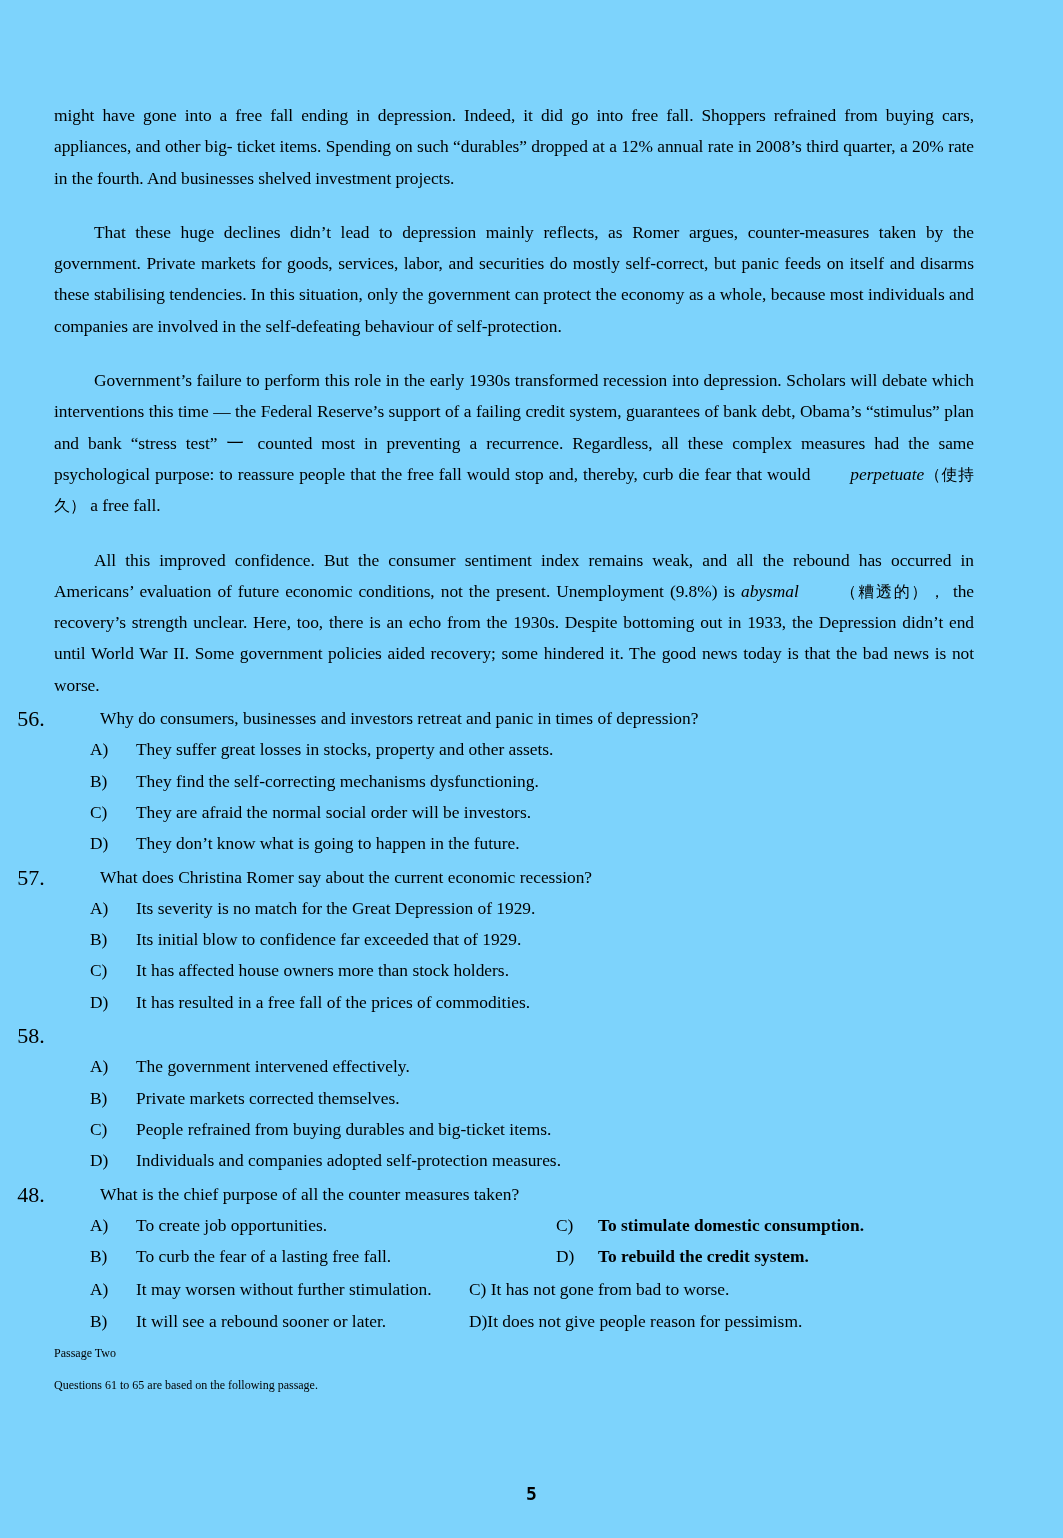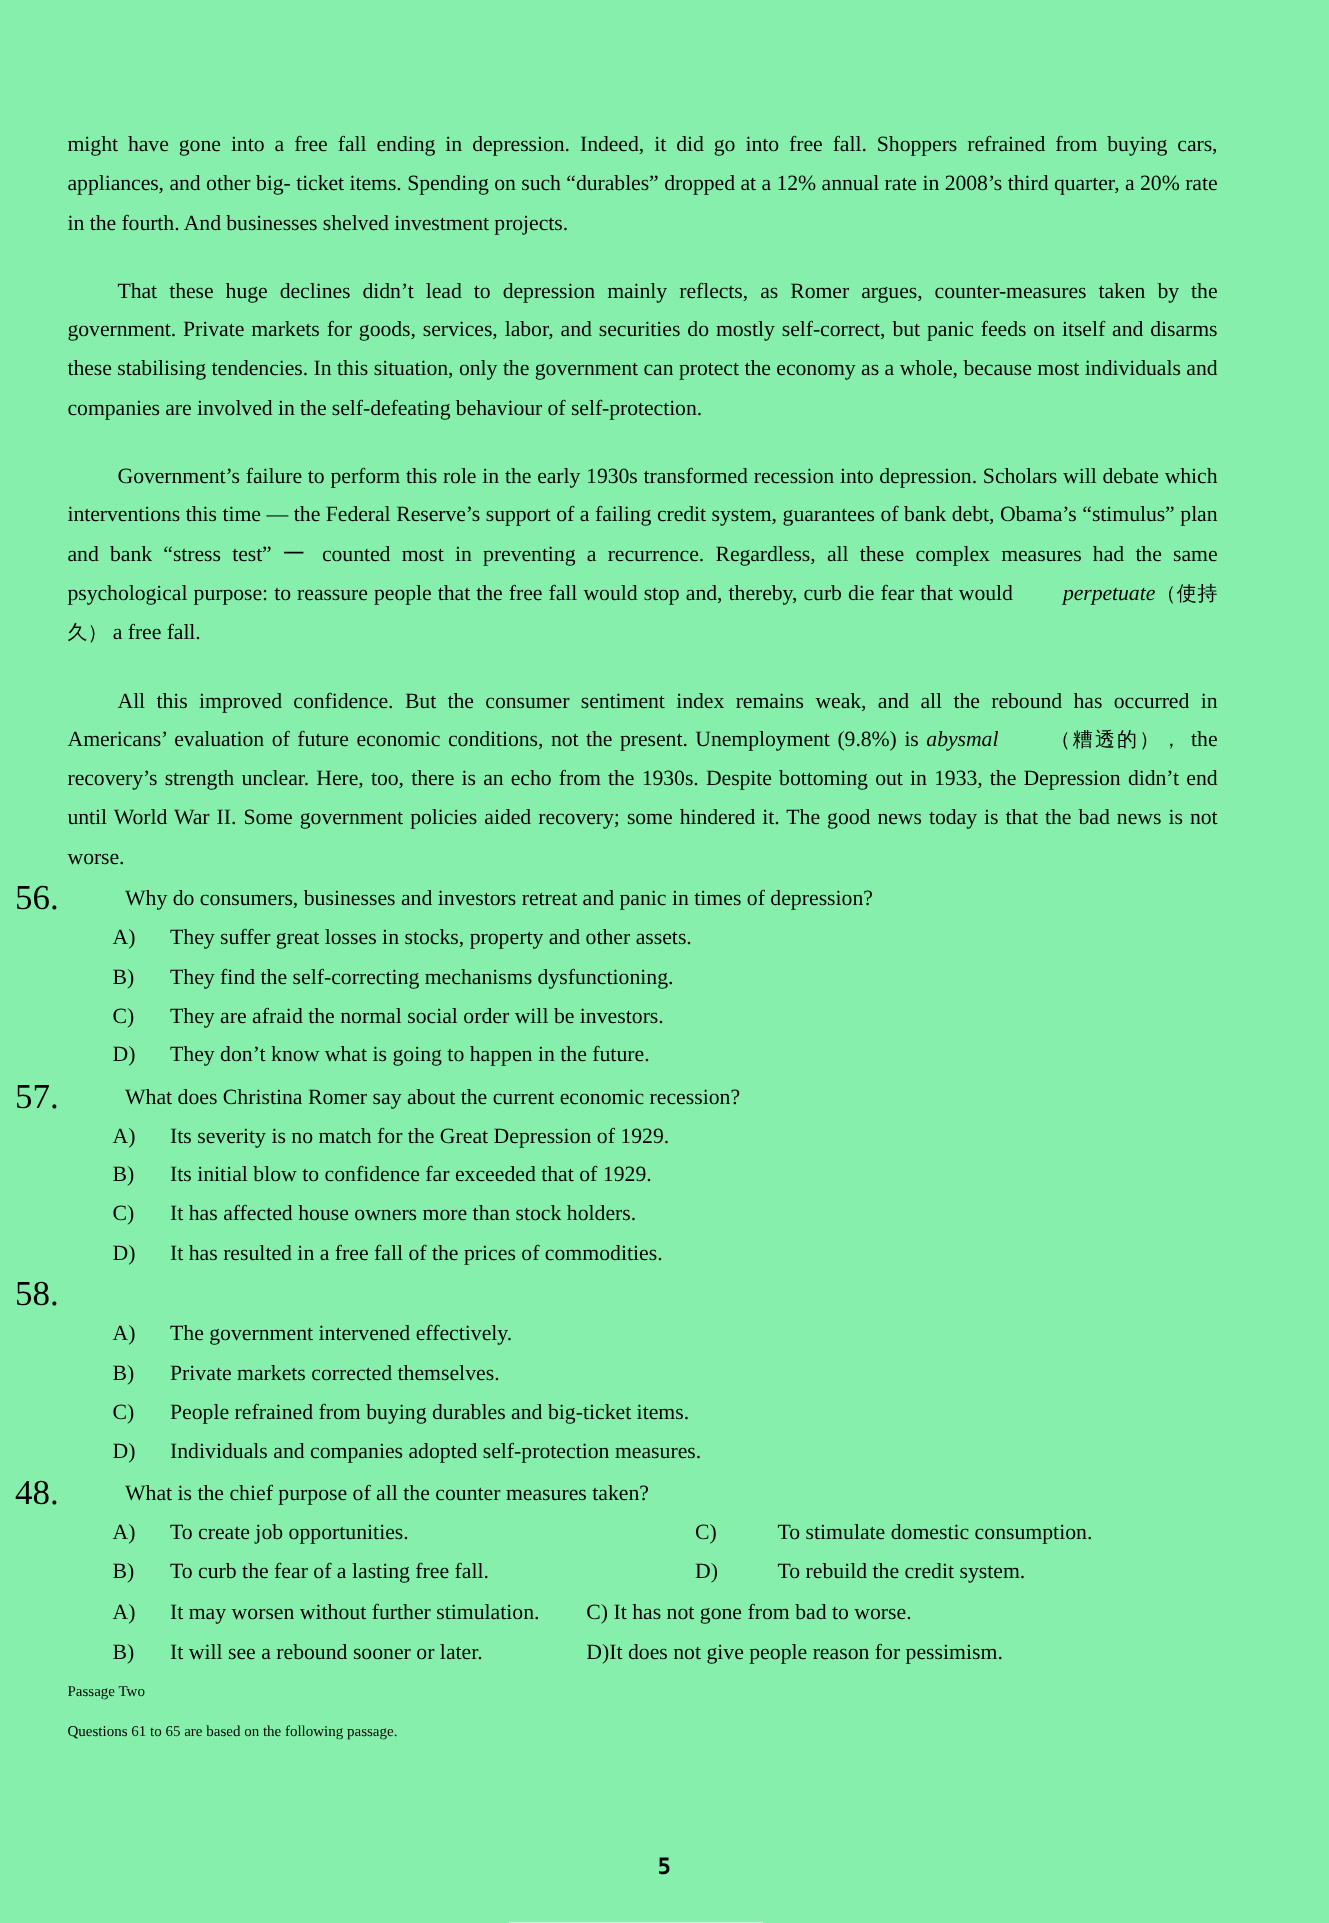--- a/index.html
+++ b/index.html
@@ -8,21 +8,21 @@
     background: #ffffff;
   }
   body {
     font-family: "Liberation Serif", "DejaVu Serif", serif;
     color: #000000;
   }
   .page {
     position: relative;
     width: 1063px;
     height: 1538px;
-    background: #86efac;
+    background: #7dd3fc;
     overflow: hidden;
     box-sizing: border-box;
   }
   .content {
     position: absolute;
     left: 54px;
     top: 100px;
     width: 920px;
   }
   p.body-par {
@@ -55,23 +55,23 @@
     position: relative;
     height: 31.3px;
     line-height: 31.3px;
     font-size: 17.4px;
   }
   .qnum {
     position: absolute;
     left: -42px;
     top: 0;
     width: 38px;
-    font-size: 28px;
-    line-height: 31.3px;
-    text-align: left;
+    font-size: 22px;
+    line-height: 31.3px;
+    text-align: center;
   }
   .qtext {
     position: absolute;
     left: 46px;
     top: 0;
     white-space: nowrap;
   }
   .opt {
     position: relative;
     height: 31.3px;
@@ -92,23 +92,24 @@
     font-family: Liberation Serif, serif;
   }
   .opt-letter-2 {
     position: absolute;
     left: 502px;
     top: 0;
     width: 34px;
   }
   .opt-text-2 {
     position: absolute;
-    left: 568px;
-    top: 0;
-    white-space: nowrap;
+    left: 544px;
+    top: 0;
+    white-space: nowrap;
+    font-weight: bold;
   }
   
   .opt-inline-2 {
     position: absolute;
     left: 415px;
     top: 0;
     white-space: nowrap;
   }
   .opt-inline-2b {
     position: absolute;

